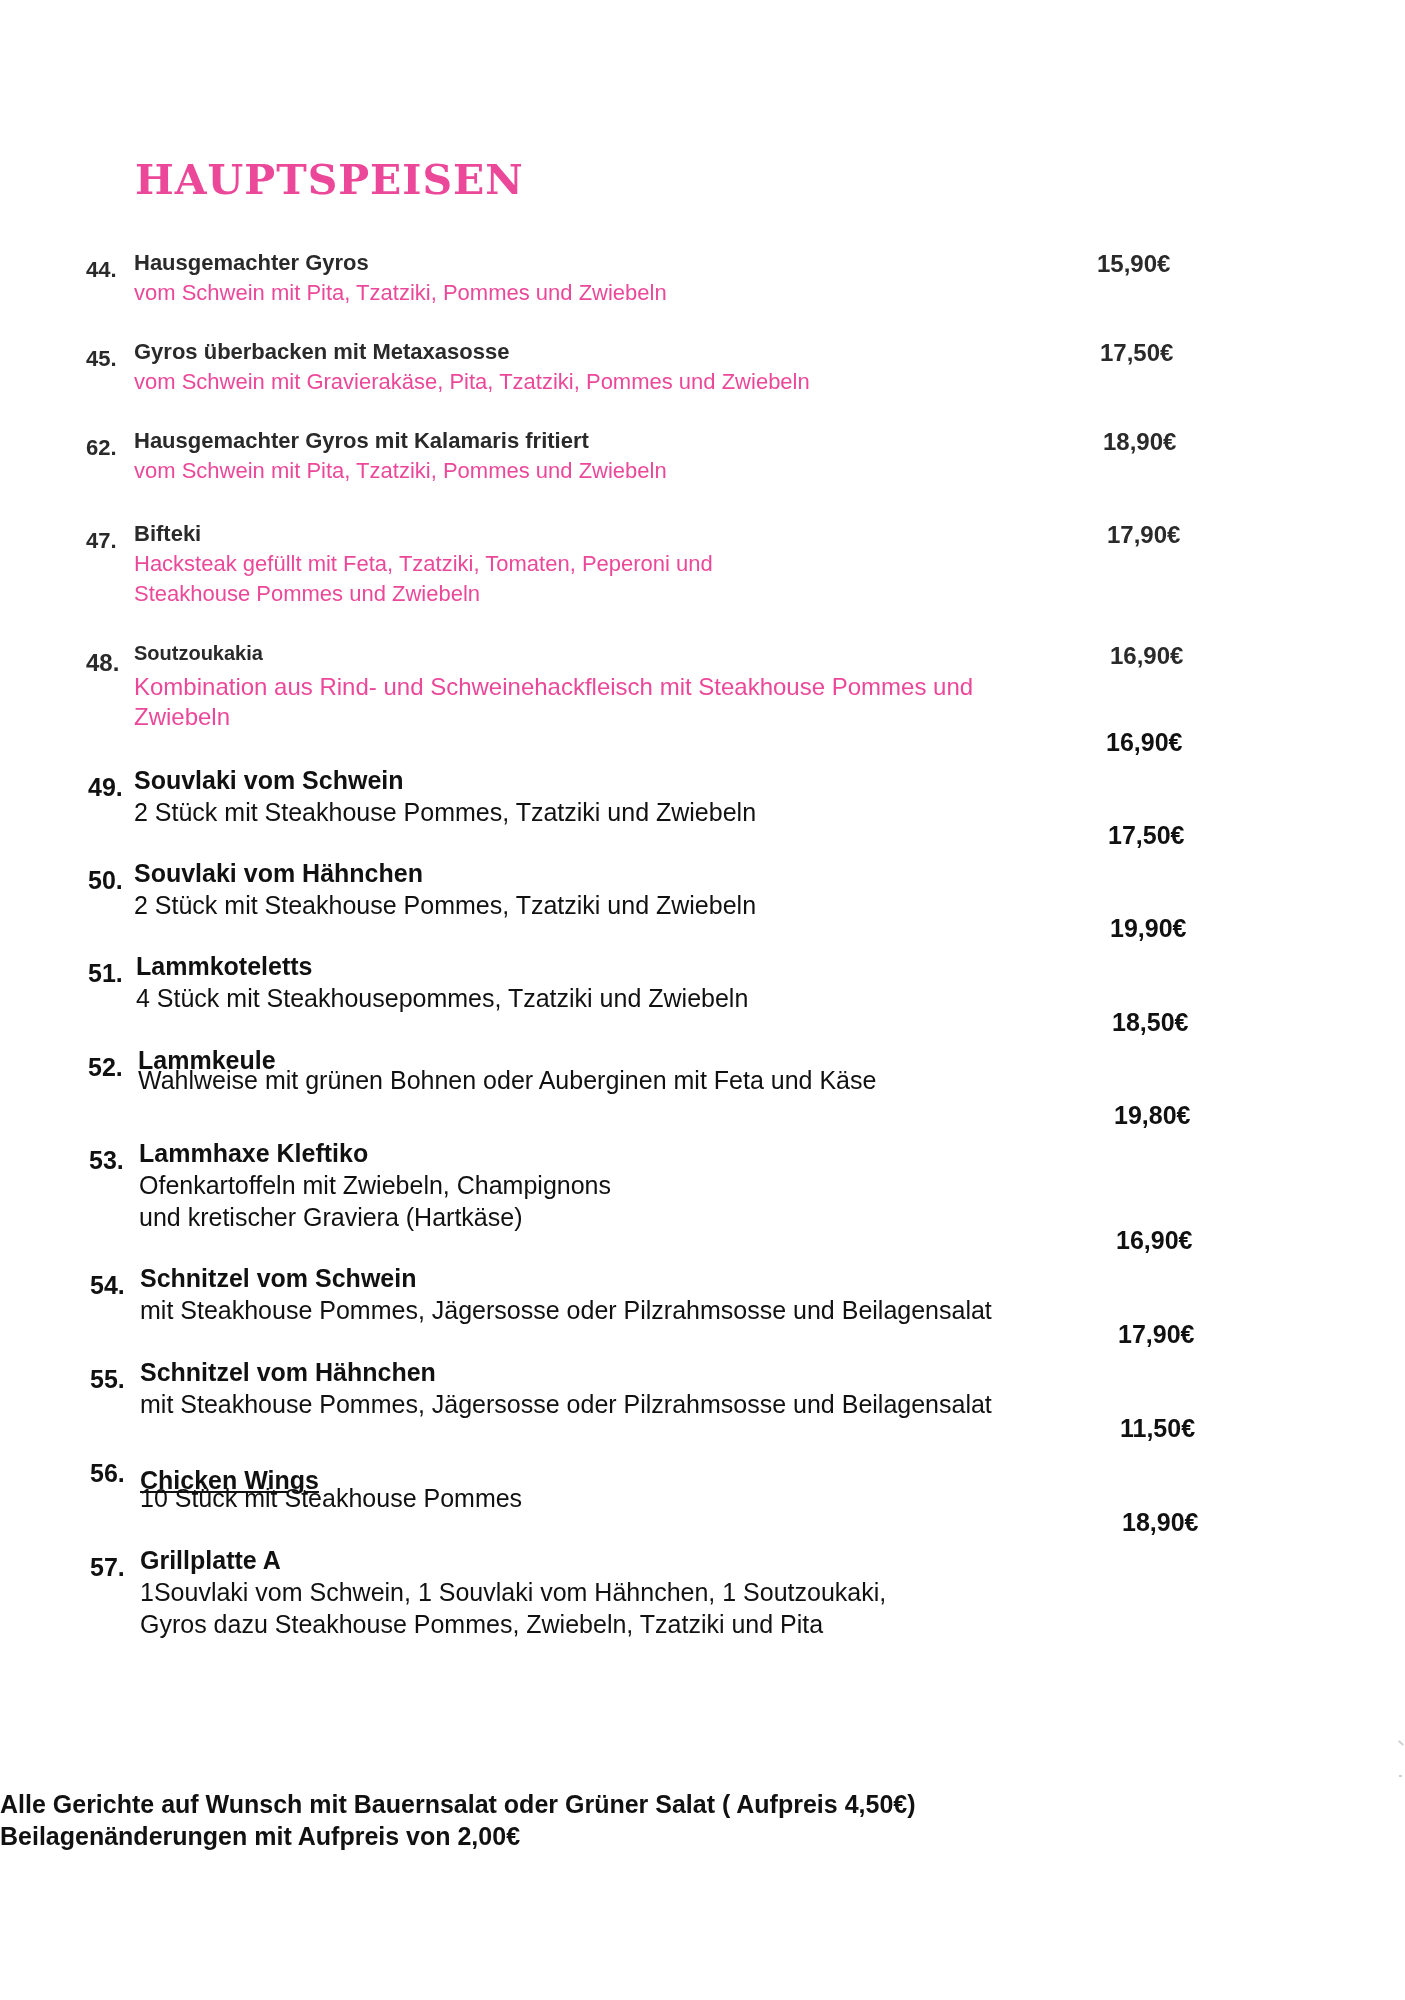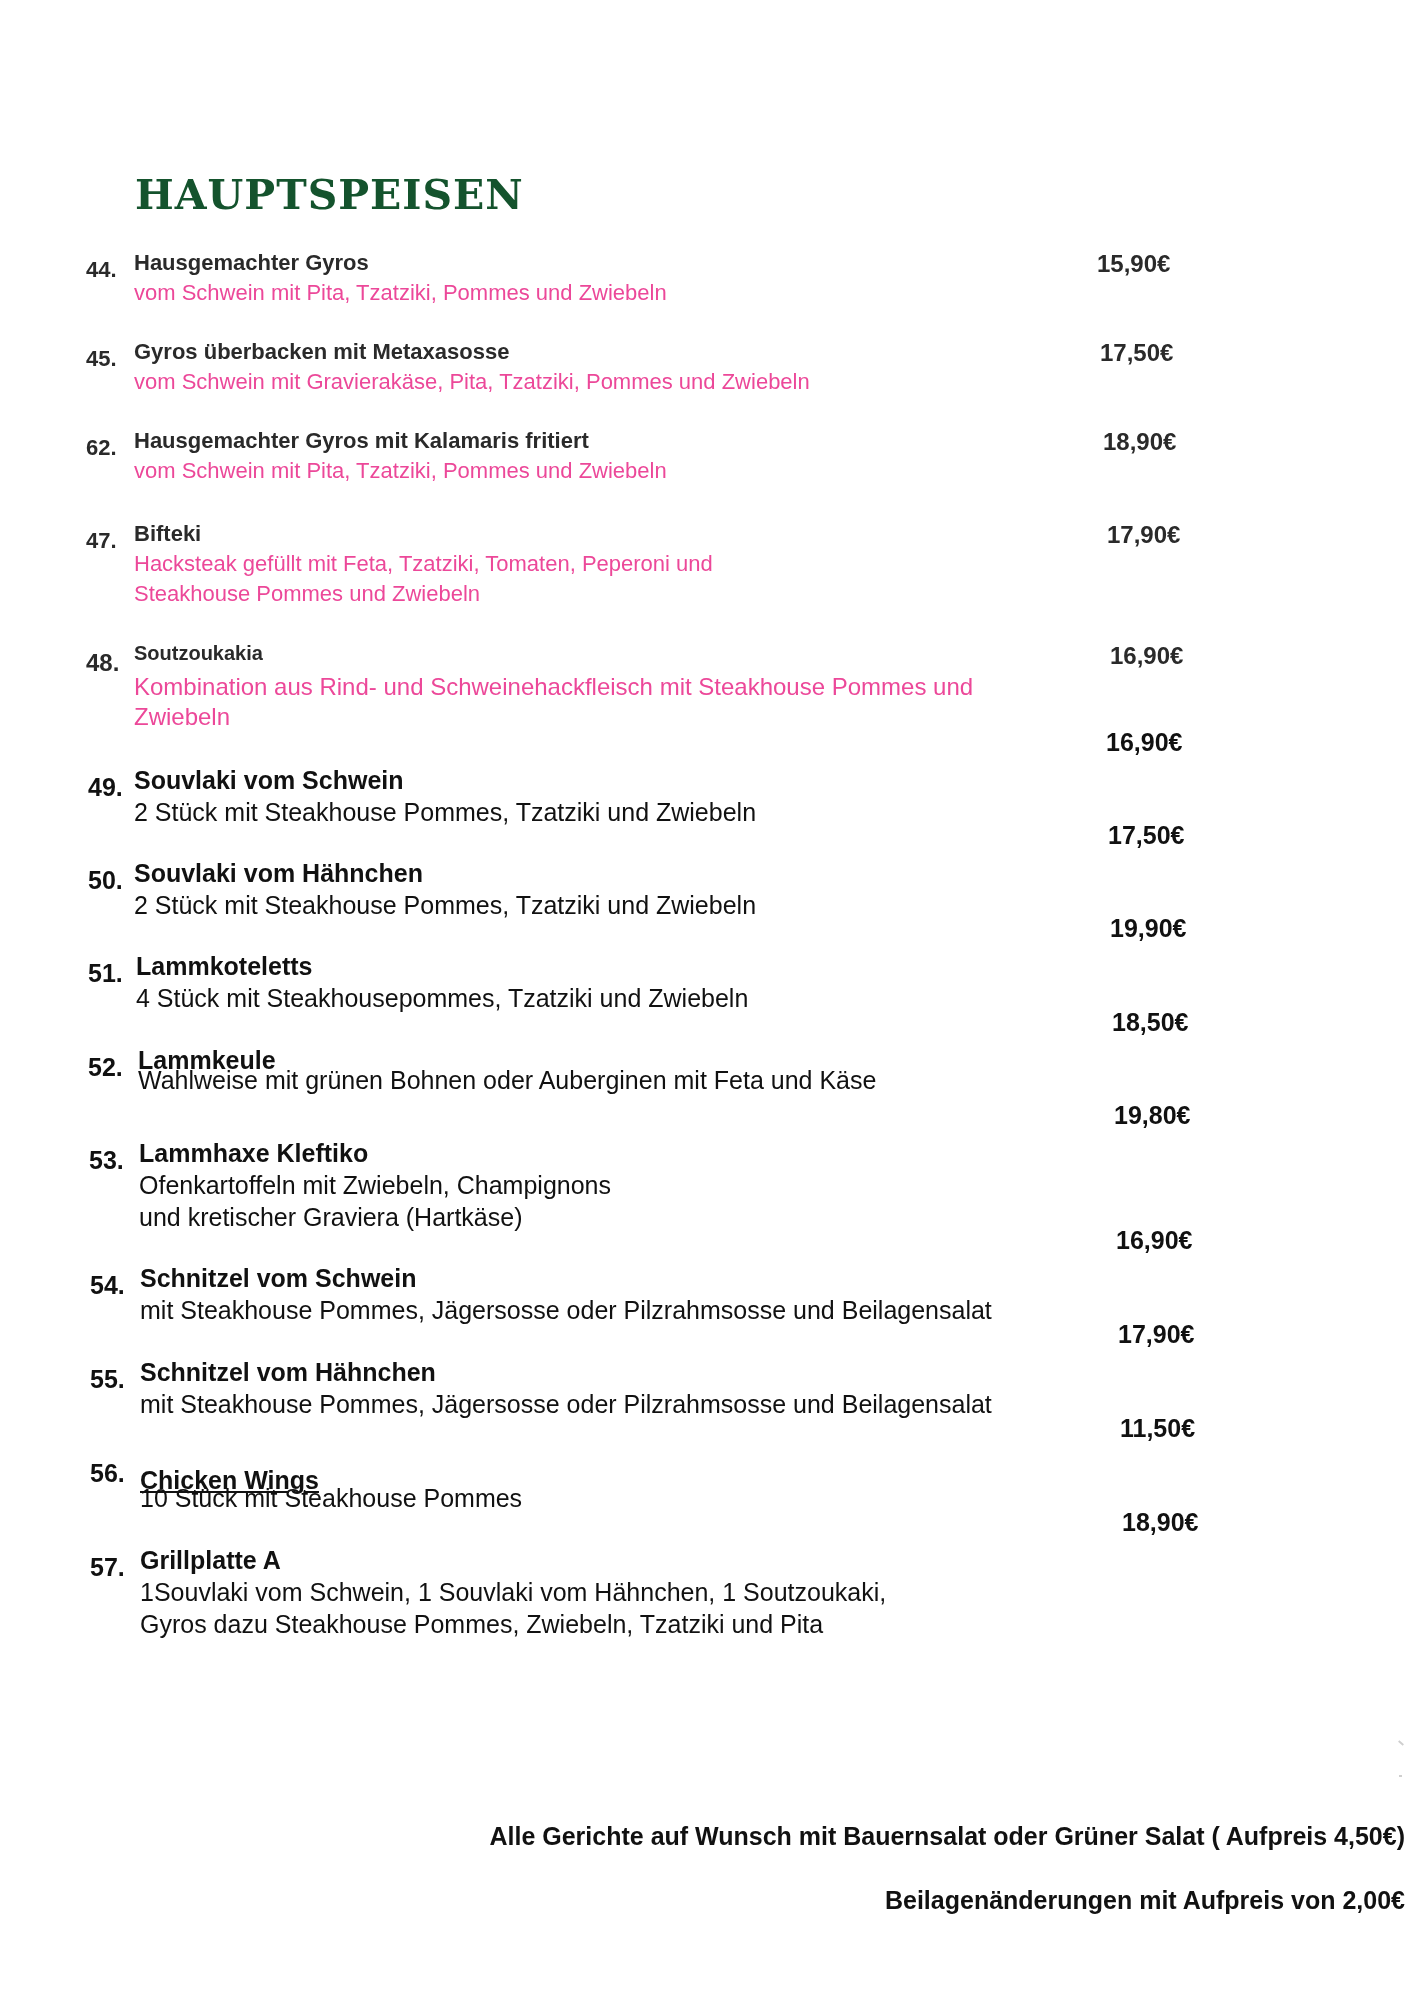--- a/index.html
+++ b/index.html
@@ -1,20 +1,20 @@
 <!DOCTYPE html>
 <html><head>
 <meta charset="utf-8">
 <style>
   html, body { margin: 0; padding: 0; background: #ffffff; }
   body { width: 1405px; height: 2000px; position: relative; overflow: hidden; color: #1a1a1a; }
   .title {
-    position: absolute; left: 135px; top: 171px;
+    position: absolute; left: 135px; top: 156px;
     font-family: "DejaVu Serif", "Liberation Serif", serif;
-    font-weight: bold; font-size: 41px; letter-spacing: 1px; color: #14532d;
+    font-weight: bold; font-size: 41px; letter-spacing: 1px; color: #ec4899;
   }
   .item { position: absolute; left: 0; width: 1405px; }
   .item .num {
     position: absolute; font-family: "Liberation Sans", sans-serif; font-weight: bold;
     color: #2a2a2a; white-space: nowrap; margin-top: 7px;
   }
   .item .name {
     position: absolute; font-family: "Liberation Sans", sans-serif; font-weight: bold;
     color: #2a2a2a; white-space: nowrap;
   }
@@ -32,21 +32,21 @@
   .s1 .price { font-size: 24px; }
   
   .s2 .num, .s2 .name { font-size: 25px; color: #111; }
   .s2 .desc { font-size: 25px; color: #111; line-height: 32px; }
   .s2 .price { font-size: 25px; color: #111; }
   .footer {
     position: absolute; left: 0; width: 1405px; top: 1788px; text-align: center;
     font-family: "Liberation Sans", sans-serif; font-weight: bold; font-size: 25px; color: #111;
     line-height: 32px;
   }
-  .footer div { text-align: right; margin-top: 32px; }
+  .footer div { text-align: left; }
   .scan-mark { position: absolute; width: 6px; height: 2px; background: #cfcfcf; }
 </style>
 </head>
 <body>
 
 <div class="title">HAUPTSPEISEN</div>
 
 <div class="item s1" style="top:250px;">
   <span class="num" style="left:86px;top:0;">44.</span>
   <span class="name" style="left:134px;top:0;">Hausgemachter Gyros</span>

